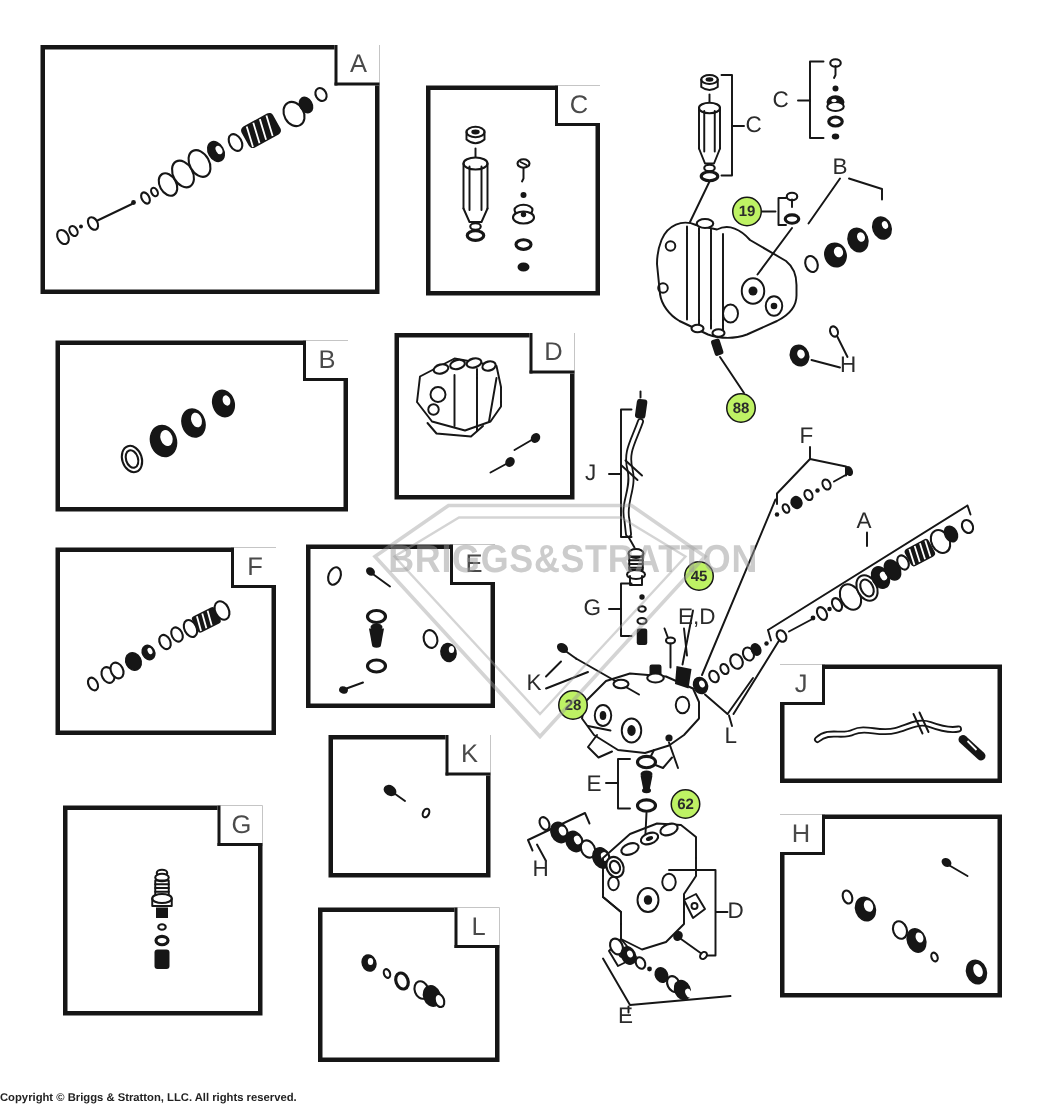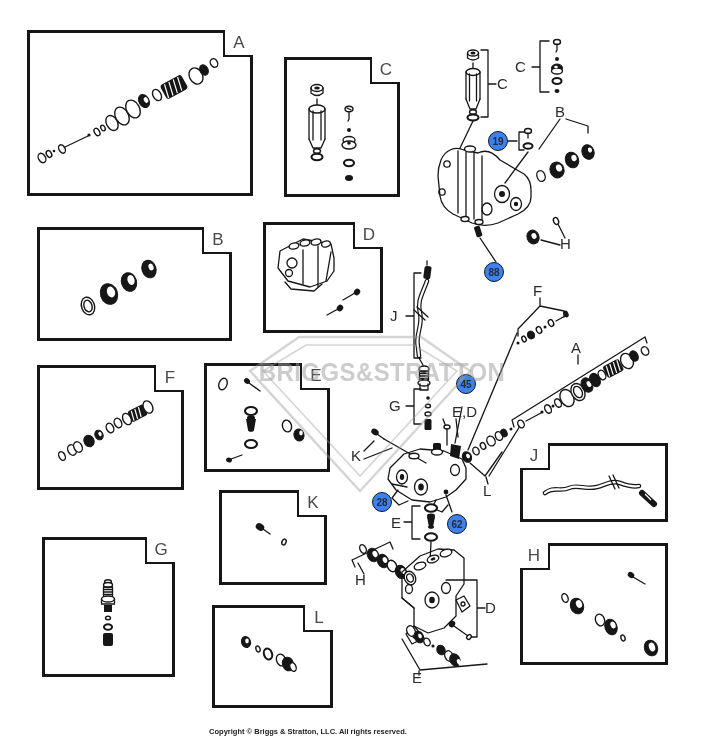--- a/index.html
+++ b/index.html
@@ -19,29 +19,29 @@
   .wl{stroke:#fff;stroke-width:1.2;fill:none;}
   .or{fill:#fff;stroke:#161616;stroke-width:1.4;}
   .or2{fill:#fff;stroke:#161616;stroke-width:2.1;}
   .ord{fill:#161616;stroke:#161616;stroke-width:1;}
   .tube-o{stroke:#161616;stroke-width:4.6;fill:none;stroke-linecap:round;}
   .tube-i{stroke:#fff;stroke-width:2.2;fill:none;stroke-linecap:round;}
   
   .lbl{position:absolute;font-size:15px;color:#2b2b2b;z-index:3;line-height:1;}
   
   .callout{position:absolute;width:20px;height:20px;border:1.7px solid #161616;border-radius:50%;
-           background:#3b82f6;display:flex;align-items:center;justify-content:center;
+           background:#bef264;display:flex;align-items:center;justify-content:center;
            font-size:10px;font-weight:bold;color:#2b2b2b;z-index:3;box-sizing:border-box;}
   
   .wm-text{position:absolute;left:250px;top:357px;width:220px;text-align:center;font-size:26px;
            font-weight:bold;color:#9a9a9a;opacity:.5;letter-spacing:.5px;z-index:6;
            transform:scaleX(.92);transform-origin:center;pointer-events:none;}
   svg.wm-svg{position:absolute;left:0;top:0;z-index:6;pointer-events:none;opacity:.42;}
   
-  .copyright{position:absolute;left:0;top:727px;width:616px;text-align:center;
+  .copyright{position:absolute;left:0;top:727px;width:616px;
              font-size:7.5px;font-weight:bold;color:#222;z-index:3;}
 </style>
 </head>
 <body>
 
 <div class="stage">
 
   <div class="box" style="left:27px;top:30px;width:226px;height:166px">
     <div class="corner tr">
         <span>A</span>
@@ -460,24 +460,24 @@
 
   <div class="callout" style="left:488px;top:131px">
       <span>19</span>
     </div>
   <div class="callout" style="left:484px;top:262px">
       <span>88</span>
     </div>
   <div class="callout" style="left:456px;top:374px">
       <span>45</span>
     </div>
-  <div class="callout" style="left:372px;top:492px">
+  <div class="callout" style="left:372px;top:460px">
       <span>28</span>
     </div>
-  <div class="callout" style="left:447px;top:514px">
+  <div class="callout" style="left:447px;top:526px">
       <span>62</span>
     </div>
 
   <svg class="wm-svg" width="708" height="742" viewBox="0 0 708 742">
     <polygon points="250,371 299,337 421,337 470,371 360,491" fill="none" stroke="#9a9a9a" stroke-width="2.4"></polygon>
     <polygon points="263,371 306,345 414,345 457,371 360,476" fill="none" stroke="#9a9a9a" stroke-width="1.6"></polygon>
   </svg>
   <div class="wm-text"><span>BRIGGS&amp;STRATTON</span></div>
 
   <div class="copyright">Copyright © Briggs &amp; Stratton, LLC. All rights reserved.</div>

